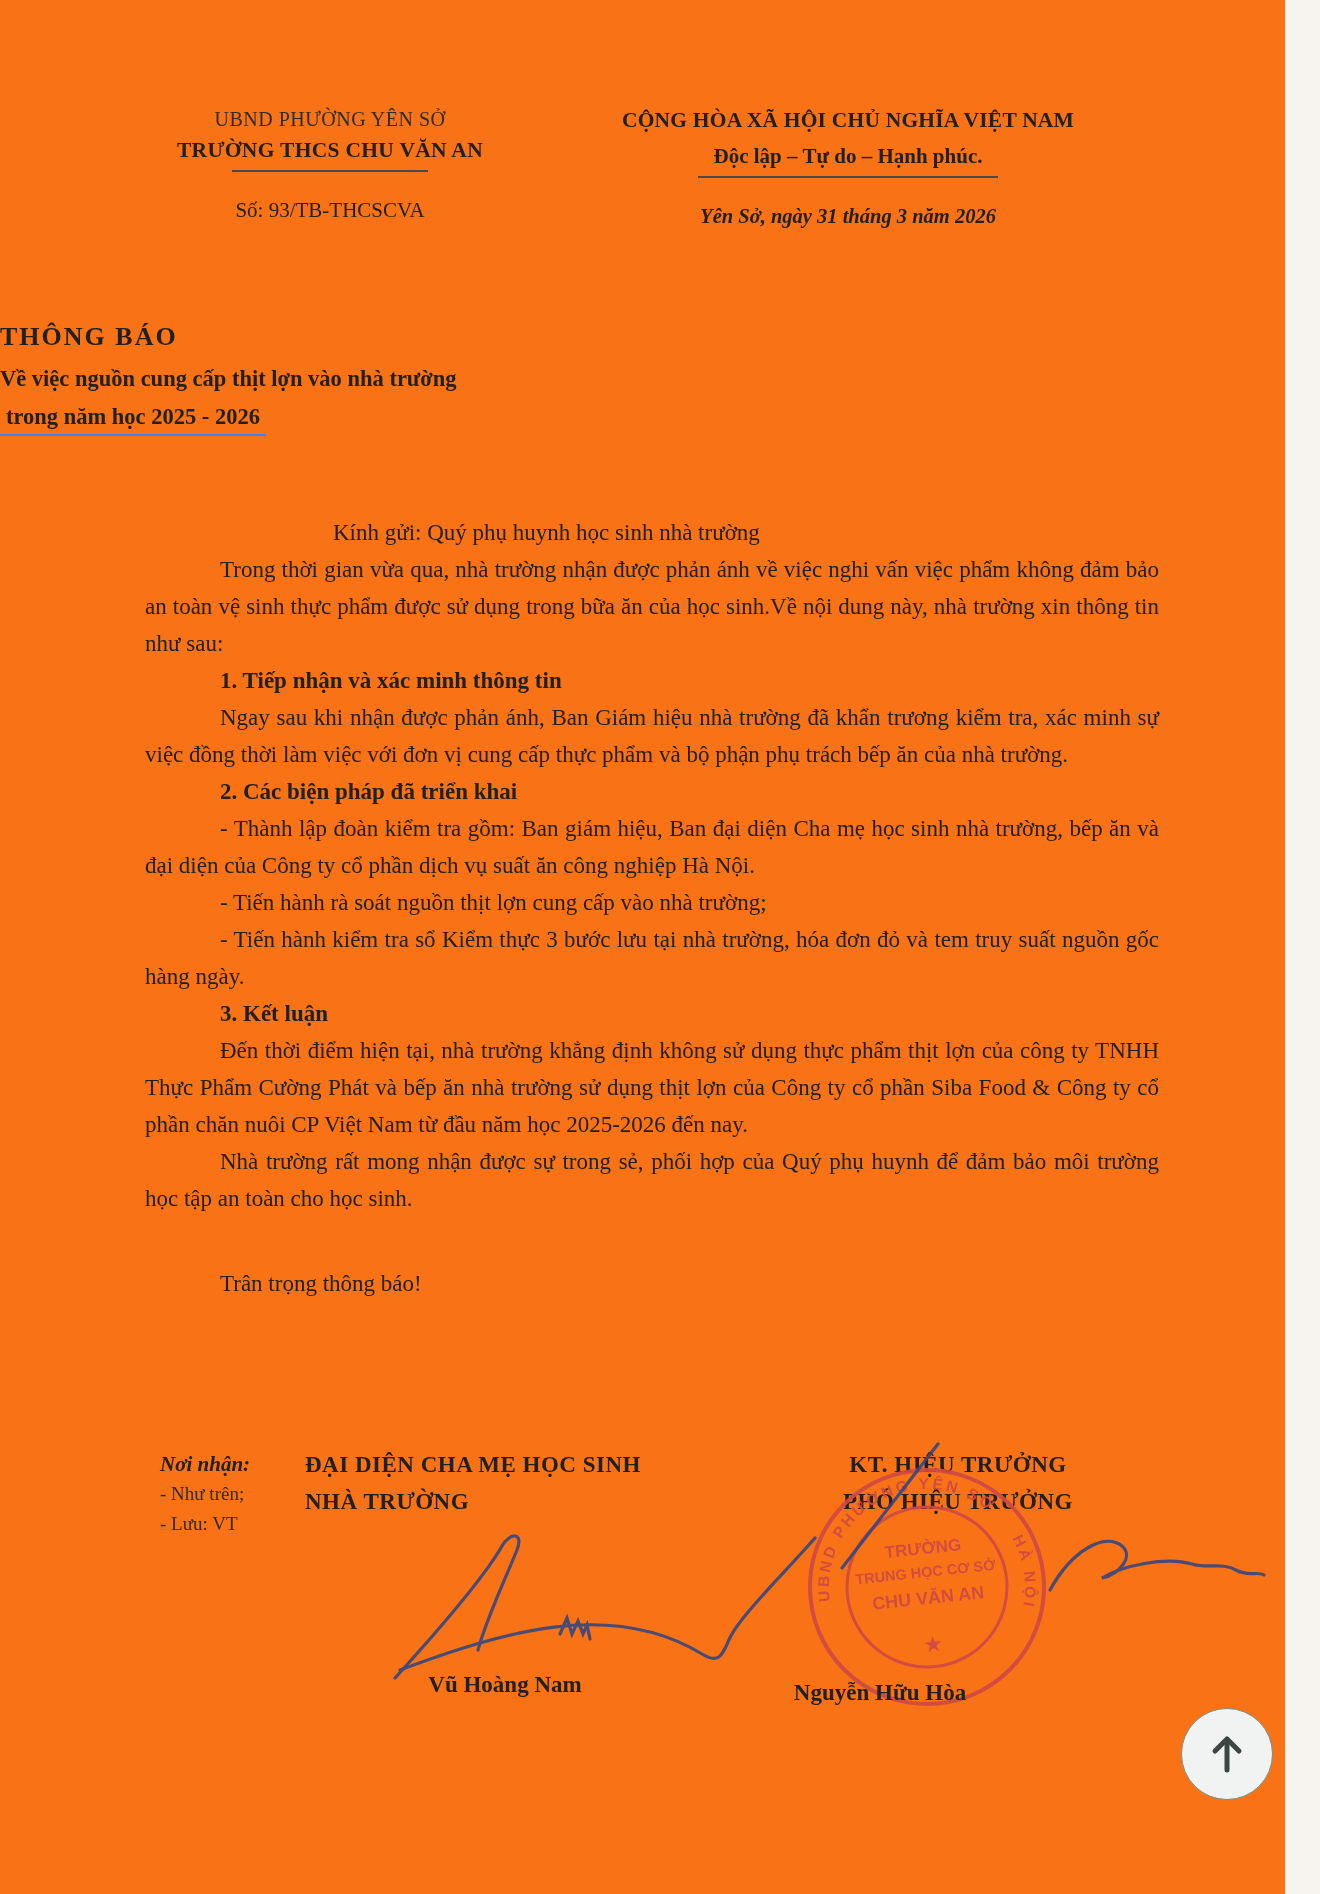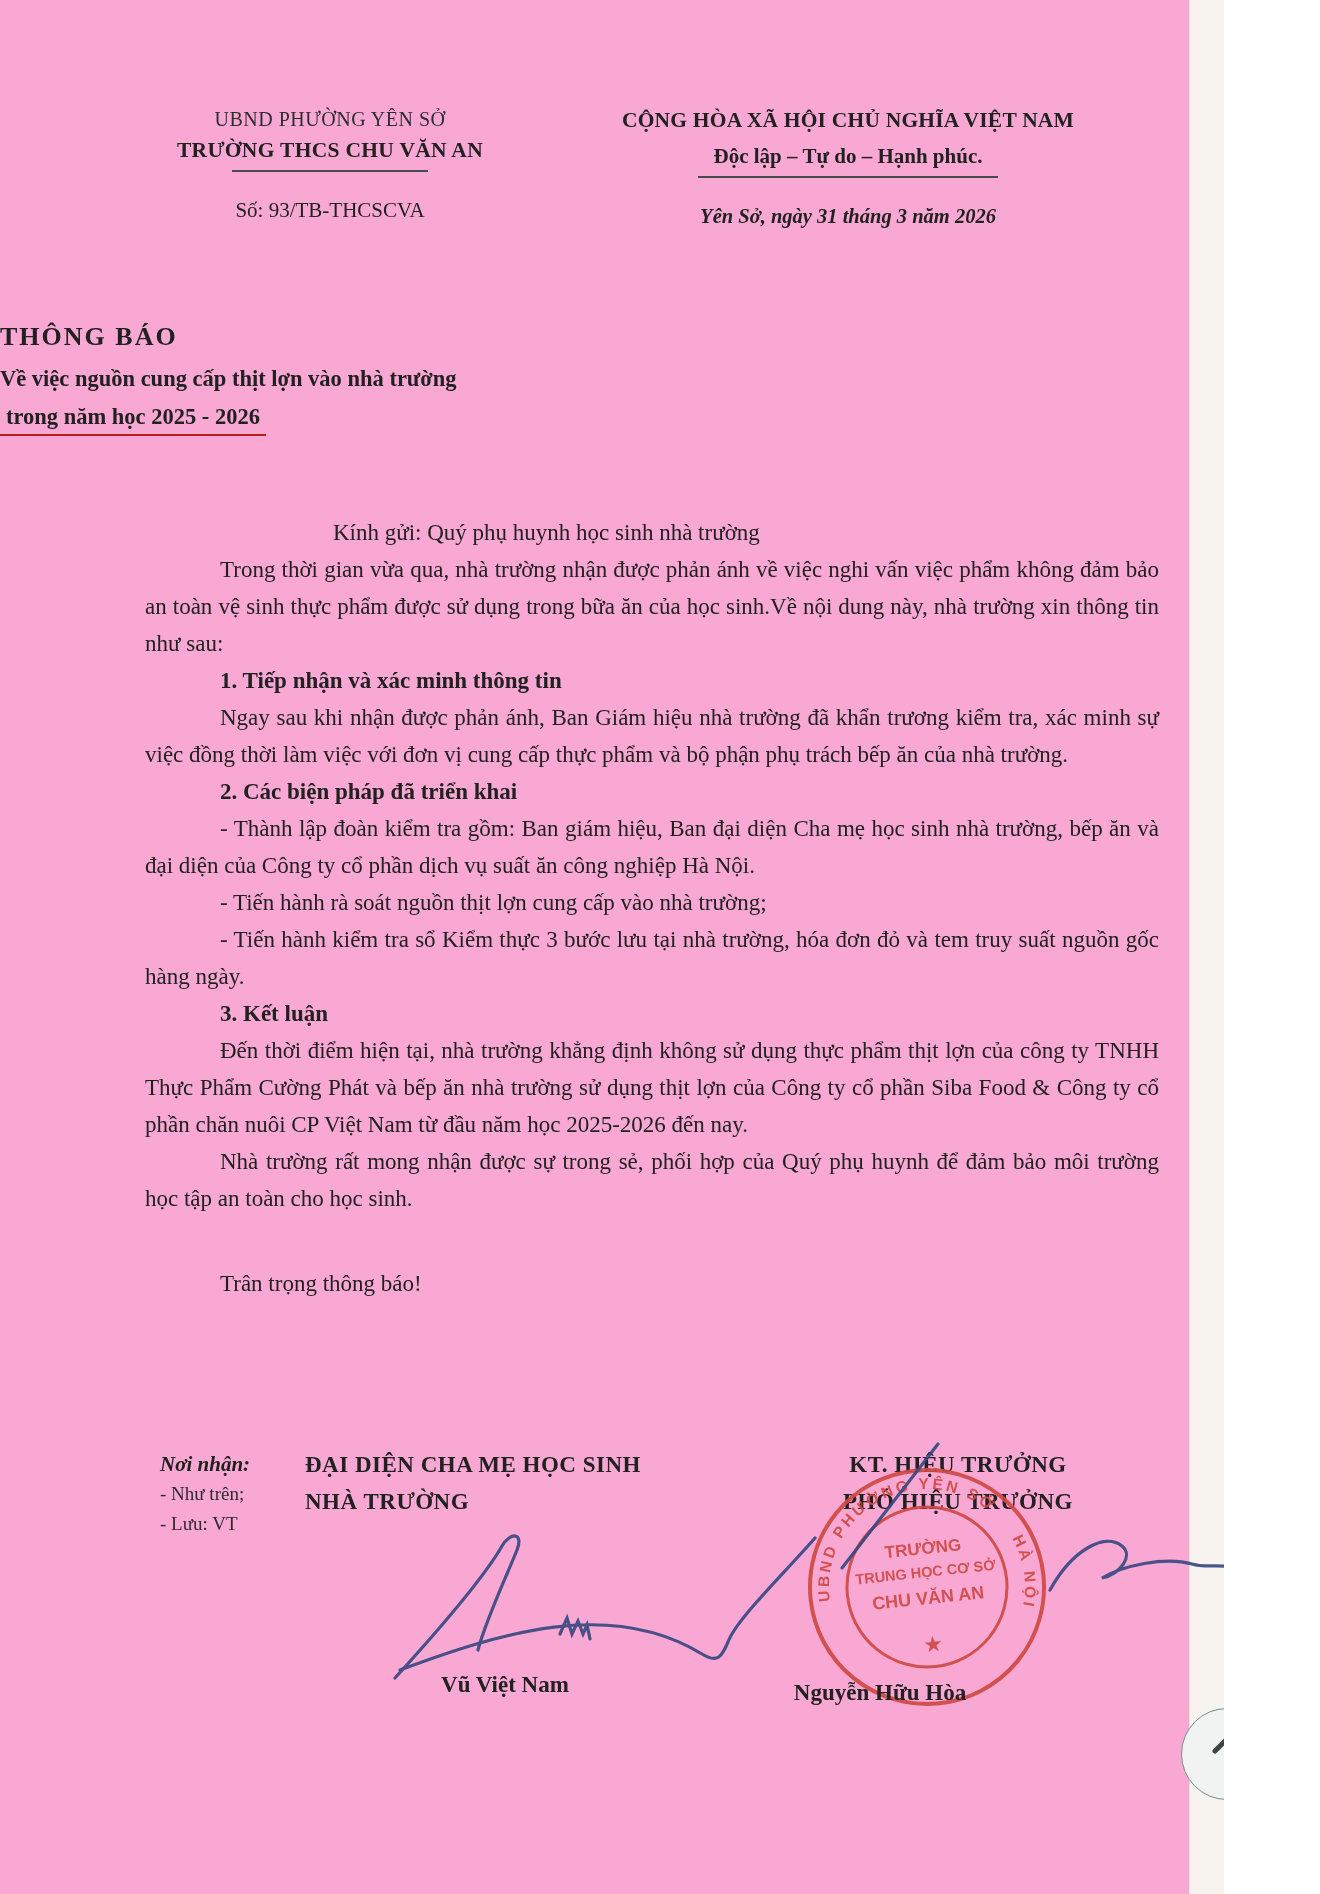--- a/index.html
+++ b/index.html
@@ -1,17 +1,17 @@
 <!DOCTYPE html>
 <html><head>
 <meta charset="utf-8">
 <style>
   html,body{margin:0;padding:0;background:#ffffff;}
   .page{
-    position:relative;width:1224px;height:1894px;background:#f9a8d4;
+    position:relative;width:1320px;height:1894px;background:#f97316;
     font-family:"Liberation Serif","DejaVu Serif",serif;color:#212121;overflow:hidden;
   }
   .page-edge{position:absolute;right:0;top:0;width:34px;height:100%;
     background:#f7f4f0;border-left:1px solid #e7e2db;}
   
   .hdr-left{position:absolute;left:150px;top:108px;width:360px;text-align:center;}
   .hdr-left .l1{font-size:20px;letter-spacing:.5px;color:#2d2d30;}
   .hdr-left .l2{font-size:21.5px;font-weight:bold;margin-top:7px;letter-spacing:.3px;}
   .hrule{height:2px;background:#4a4a4c;margin:7px auto 0;}
   .hrule.left{width:196px;}
@@ -19,21 +19,21 @@
   .hdr-left .num{font-size:21px;margin-top:26px;}
   .hdr-right{position:absolute;left:598px;top:108px;width:500px;text-align:center;}
   .hdr-right .l1{font-size:21.5px;font-weight:bold;letter-spacing:.2px;}
   .hdr-right .l2{font-size:21px;font-weight:bold;margin-top:11px;}
   .hdr-right .date{font-size:20.5px;font-weight:bold;font-style:italic;margin-top:27px;}
   
   .title{position:absolute;left:0;top:322px;width:1285px;text-align:left;}
   .title .main{font-size:26px;font-weight:bold;letter-spacing:2px;}
   .title .sub1{font-size:22.5px;font-weight:bold;margin-top:14px;}
   .title .sub2{font-size:22.5px;font-weight:bold;margin-top:12px;}
-  .title .sub2 span{border-bottom:2px solid #b91c1c;padding:0 6px 5px;}
+  .title .sub2 span{border-bottom:2px solid #3b82f6;padding:0 6px 5px;}
   
   .body{position:absolute;left:145px;top:514px;width:1014px;font-size:23px;line-height:37px;}
   .body p{margin:0;text-align:justify;text-indent:75px;}
   .body p.nojust{text-align:left;margin-top:48px;}
   .body .salutation{margin-left:188px;text-indent:0;text-align:left;}
   .body p.h{font-weight:bold;text-align:left;}
   
   .recipients{position:absolute;left:160px;top:1452px;}
   .recipients .lbl{font-size:21px;font-weight:bold;font-style:italic;}
   .recipients .it{font-size:19px;line-height:26px;margin-top:4px;color:#2c2c2e;}
@@ -134,21 +134,21 @@
   <svg class="sigs" viewBox="0 0 920 290">
     <g fill="none" stroke="#35477f" stroke-width="3.2" stroke-linecap="round" opacity="0.9">
       <path d="M 45 250 C 95 195 135 148 152 118 C 160 104 174 104 167 122 C 154 154 136 192 128 222"></path>
       <path d="M 50 242 C 150 205 260 170 352 226 C 368 236 372 228 378 214 C 386 192 428 152 465 110"></path>
       <path d="M 210 206 l 7 -16 l 5 16 l 6 -13 l 5 13 l 4 -9 l 3 14"></path>
       <path d="M 492 140 L 588 16"></path>
       <path d="M 700 162 C 722 122 755 104 772 118 C 784 128 770 146 752 150 C 772 138 815 128 842 136 C 858 141 872 134 886 142 C 898 149 908 143 914 147"></path>
     </g>
   </svg>
 
-  <div class="name-left">Vũ Việt Nam</div>
+  <div class="name-left">Vũ Hoàng Nam</div>
   <div class="name-right">Nguyễn Hữu Hòa</div>
 
   <button class="scroll-top">
     <svg width="44" height="44" viewBox="0 0 44 44">
       <g fill="none" stroke="#3f4543" stroke-width="5" stroke-linecap="round" stroke-linejoin="round">
         <path d="M 22 38 L 22 8"></path>
         <path d="M 10 19 L 22 7 L 34 19"></path>
       </g>
     </svg>
   </button>

